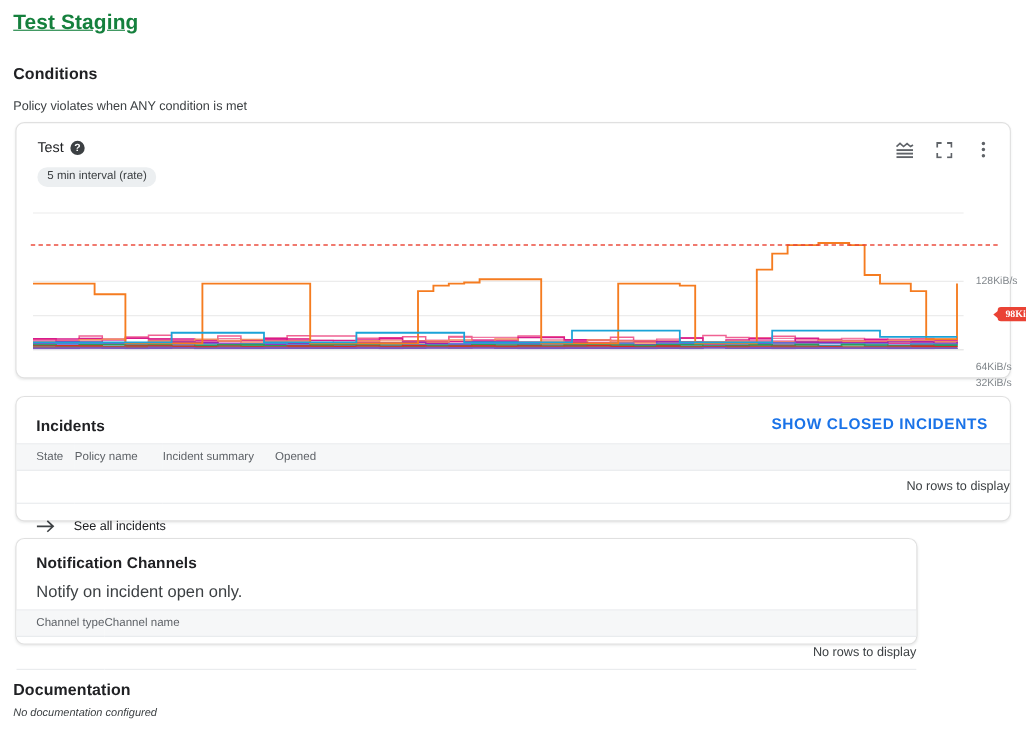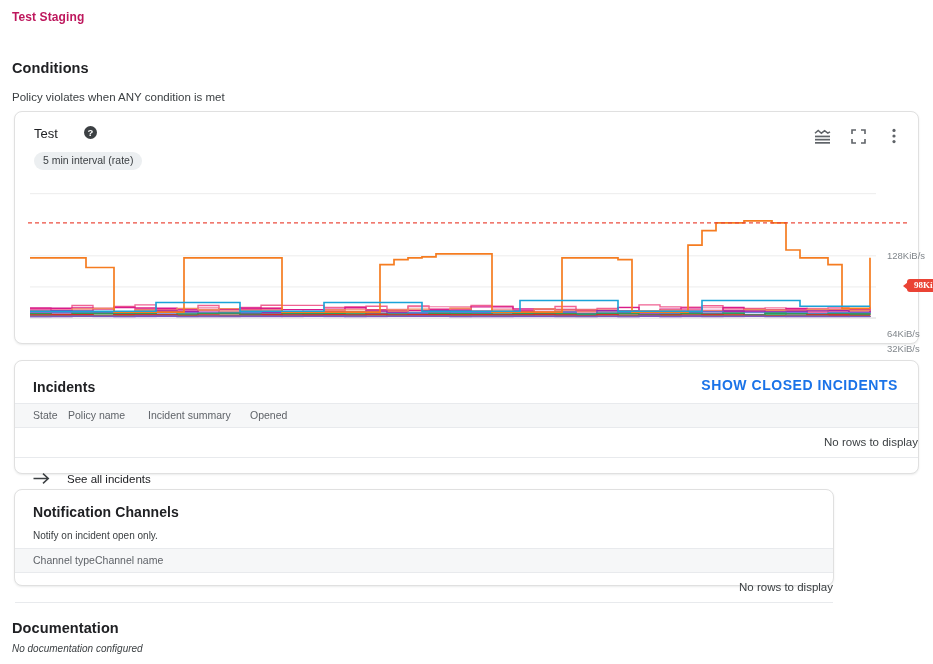--- a/index.html
+++ b/index.html
@@ -9,22 +9,23 @@
     background: #ffffff;
     font-family: "Liberation Sans", sans-serif;
     color: #202124;
     overflow: hidden;
   }
   .page { width: 933px; height: 664px; position: relative; }
 
   
   .page-title {
     position: absolute; left: 12px; top: 10px;
-    font-size: 12px; font-weight: bold; letter-spacing: 0.1px;
-    color: #be185d;
+    font-size: 19px; font-weight: bold; letter-spacing: 0.1px;
+    color: #15803d;
+    text-decoration: underline;
   }
   .section-title {
     font-size: 14.5px; font-weight: bold; color: #202124;
     letter-spacing: 0.1px;
   }
   .section-sub {
     font-size: 11.5px; color: #3c4043; margin-top: 7px;
   }
 
   #conditions-head { position: absolute; left: 12px; top: 60px; }
@@ -39,21 +40,21 @@
     box-shadow: 0 1px 2px rgba(60,64,67,.10);
   }
 
   
   #chart-card { left: 14px; top: 111px; width: 905px; height: 233px; }
   .chart-head {
     position: relative; height: 62px;
   }
   .chart-title-row {
     position: absolute; left: 19px; top: 14px;
-    display: flex; align-items: flex-start; gap: 26px;
+    display: flex; align-items: flex-end; gap: 6px;
   }
   .chart-title { font-size: 13px; color: #202124; }
   .help-icon {
     width: 13px; height: 13px; border-radius: 50%;
     background: #3c4043; color: #fff;
     font-size: 9.5px; line-height: 13px; text-align: center;
     font-weight: bold; cursor: pointer;
   }
   .chip {
     position: absolute; left: 19px; top: 40px;
@@ -116,21 +117,21 @@
   .pad-l { padding-left: 18px !important; text-align: right; }
   .see-all {
     display: flex; align-items: center; gap: 17px;
     padding: 12px 18px; font-size: 11.5px; color: #202124; cursor: pointer;
   }
   .arrow-icon { width: 17px; height: 17px; display:flex; align-items:center; justify-content:center; }
 
   
   #channels-card { left: 14px; top: 489px; width: 820px; height: 97px; }
   .nc-head { padding: 13px 18px 0 18px; }
-  .nc-sub { padding: 0 18px; font-size: 10px; color: #3c4043; margin-top: 9px; margin-bottom: 7px; }
+  .nc-sub { padding: 0 18px; font-size: 15px; color: #3c4043; margin-top: 9px; margin-bottom: 7px; }
 
   
   #doc-head { position: absolute; left: 12px; top: 620px; }
   #doc-body {
     position: absolute; left: 12px; top: 643px;
     font-size: 10px; font-style: italic; color: #3c4043;
   }
 </style>
 </head>
 <body>

